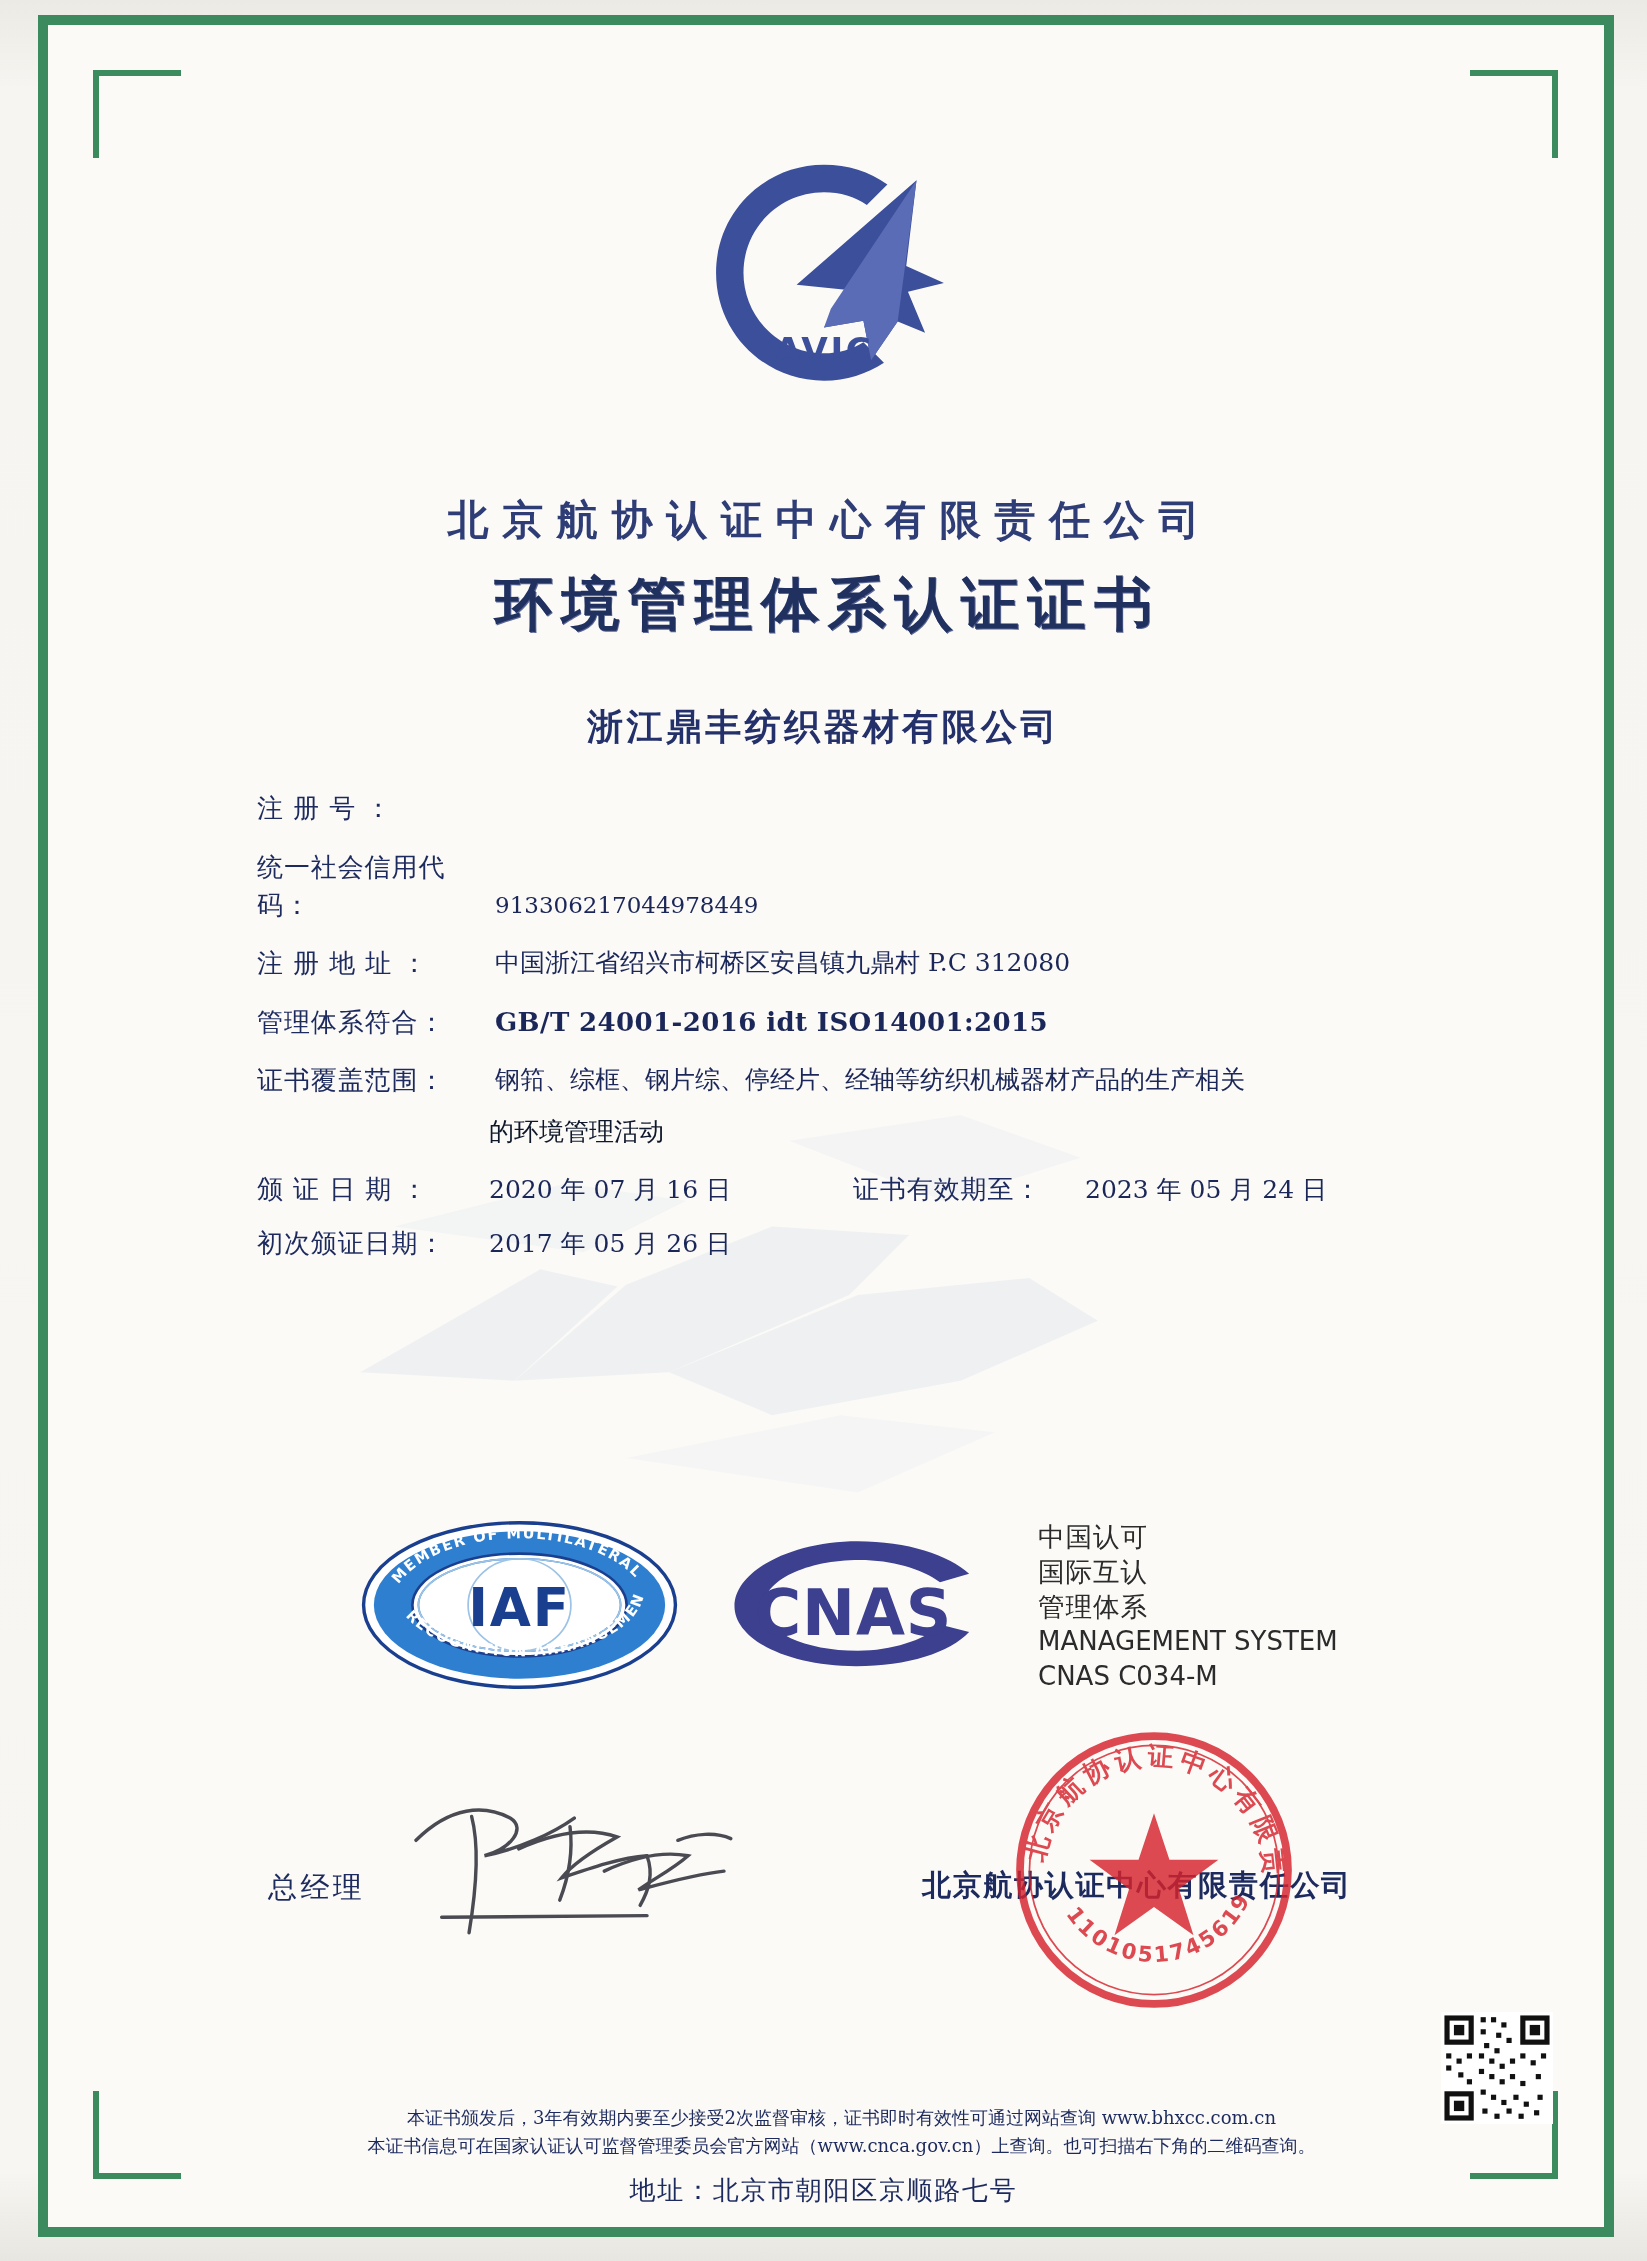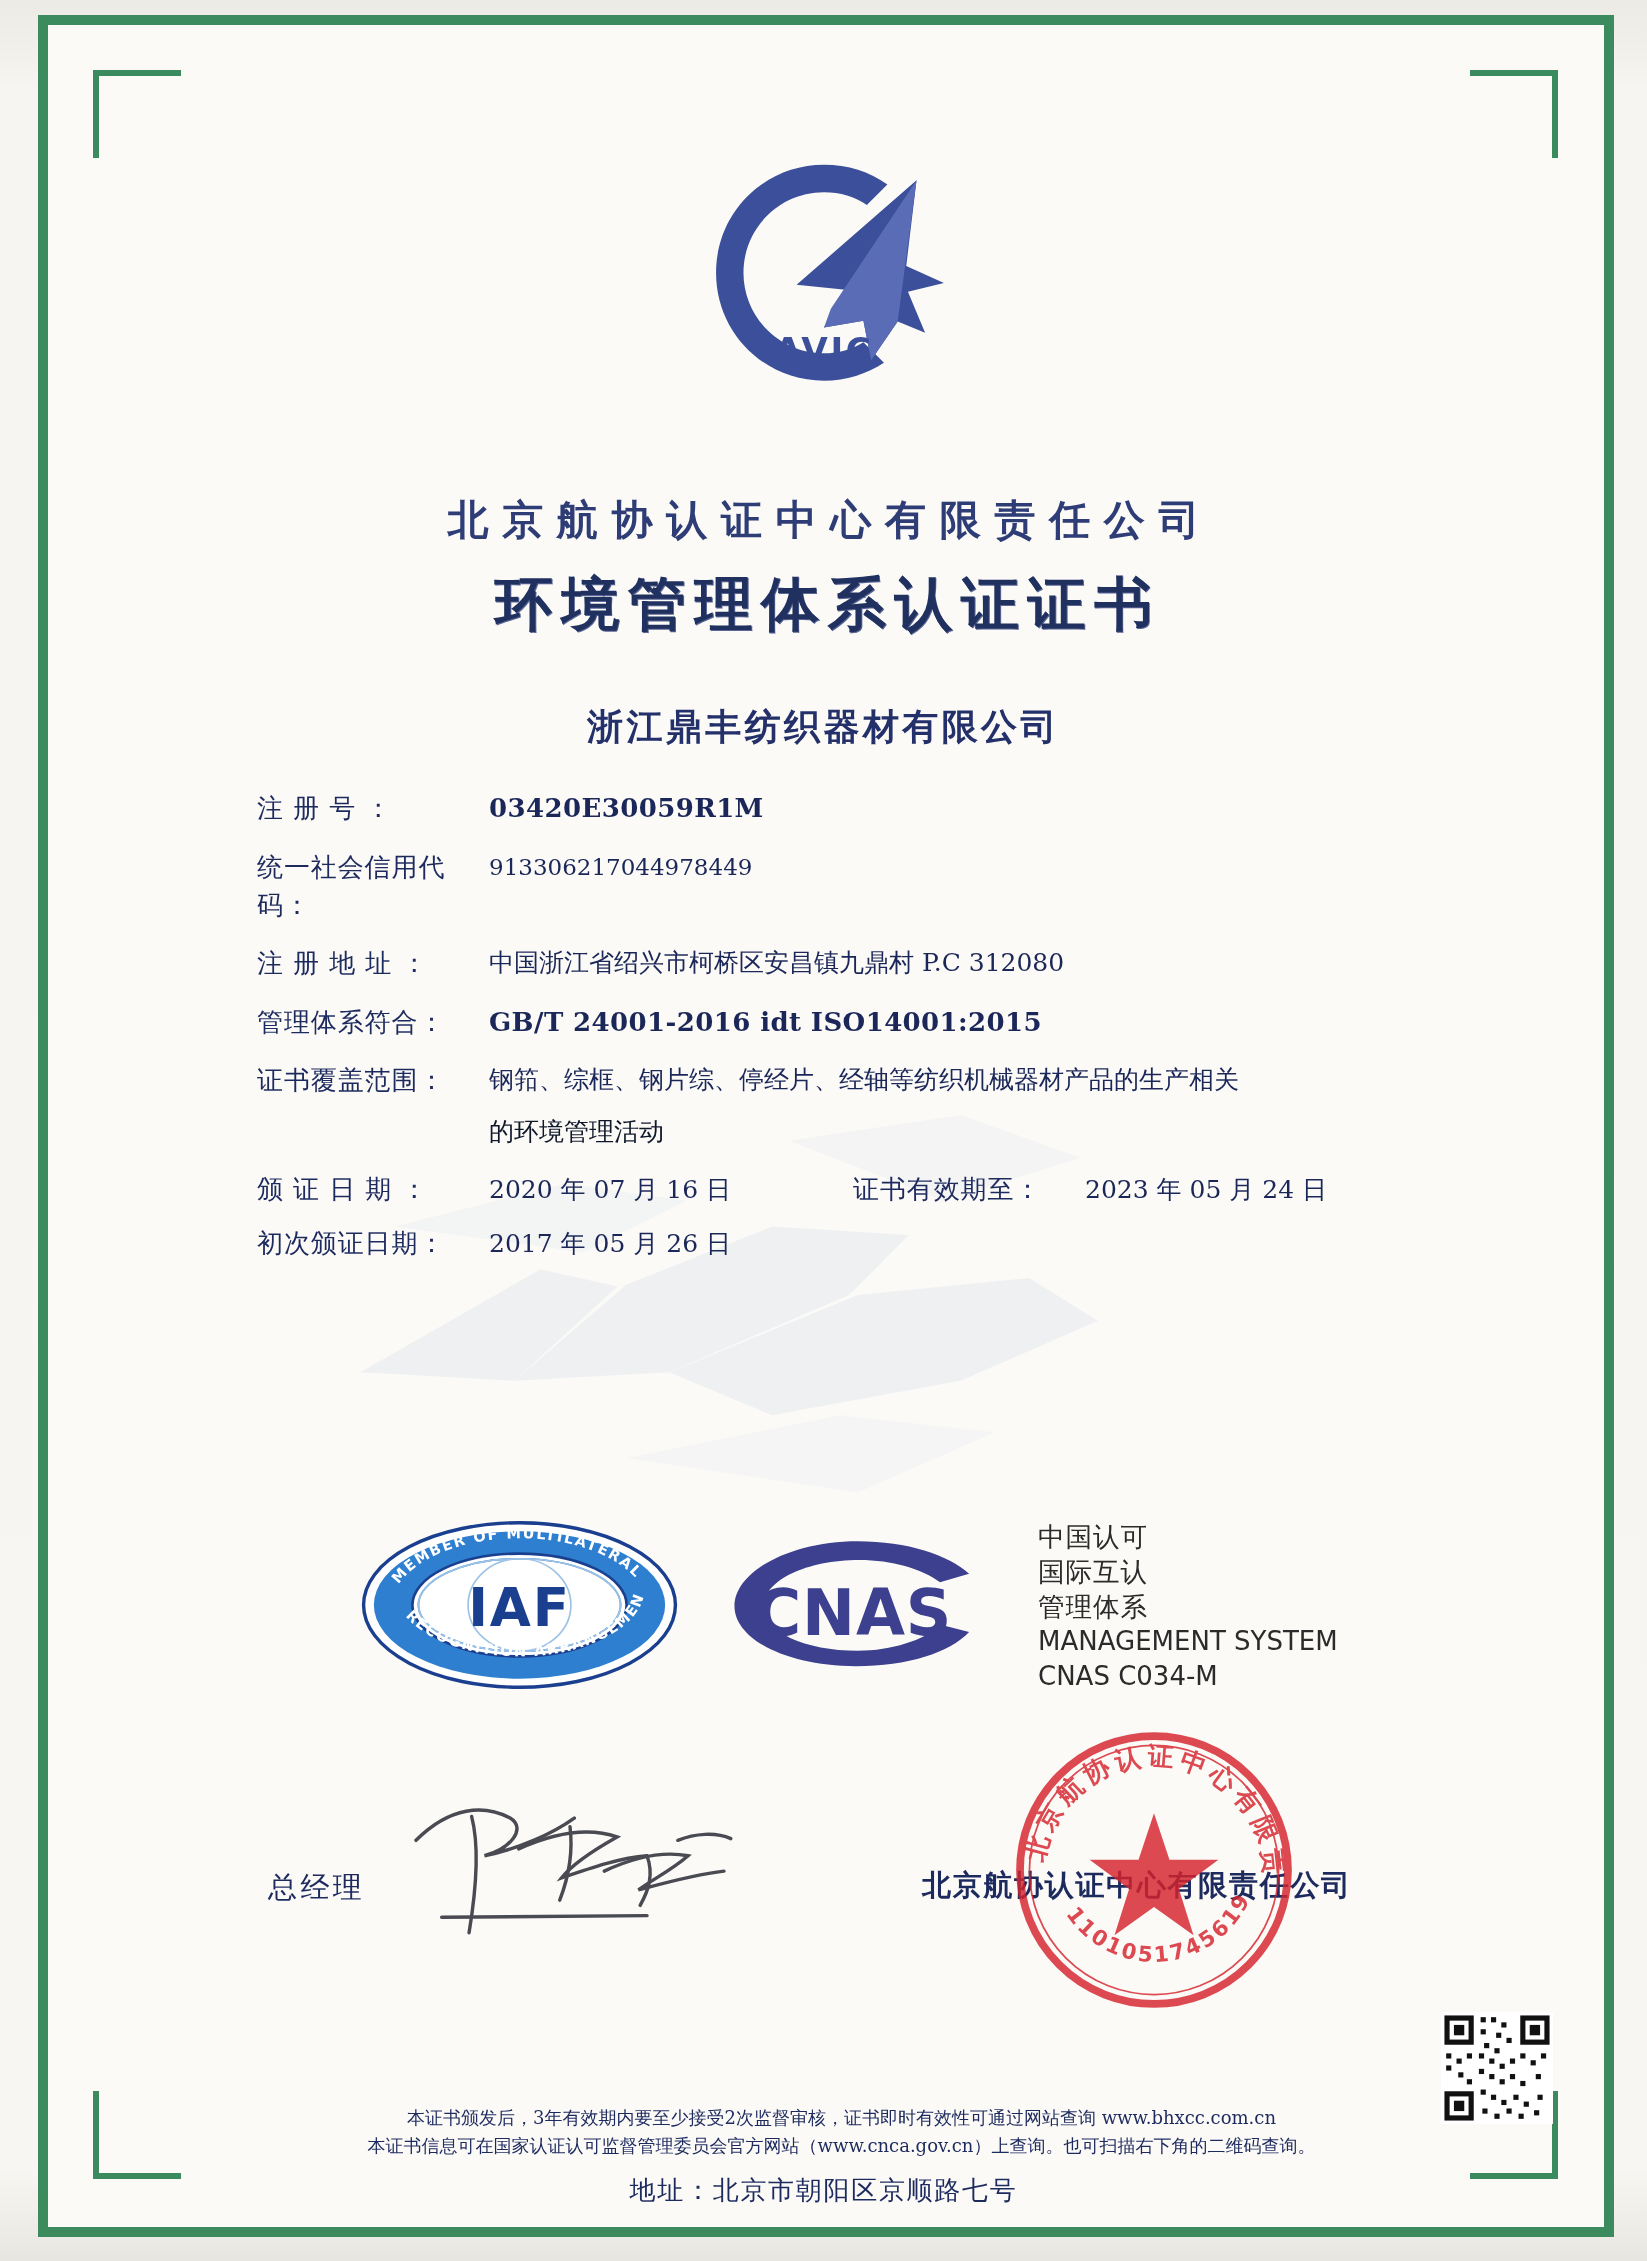--- a/index.html
+++ b/index.html
@@ -81,24 +81,25 @@
     font-family:"DejaVu Serif", serif;
     font-weight:700;
   }
 
   .fields{
     position:absolute;left:257px;top:789px;width:1184px;
     color:#1d2a5e;
   }
   .row{
     display:flex;
-    align-items:flex-start;
+    align-items:flex-end;
     margin-bottom:20.6px;
     font-size:26px;
     line-height:38px;
+    gap:6px;
   }
   .lbl{
     width:232px;
     flex:0 0 232px;
     font-family:"DejaVu Serif", serif;
     color:#1d2a5e;
     font-size:26px;
     letter-spacing:0.9px;
   }
   .val{
@@ -215,21 +216,20 @@
   </svg>
 
   <div class="org-name">北京航协认证中心有限责任公司</div>
   <div class="cert-title">环境管理体系认证证书</div>
   <div class="company">浙江鼎丰纺织器材有限公司</div>
 
   <div class="fields">
 
     <div class="row">
       <div class="lbl">注 册 号 ：</div>
-      <div class="val bold">03420E30059R1M</div>
     </div>
 
     <div class="row">
       <div class="lbl">统一社会信用代码：</div>
       <div class="val small">913306217044978449</div>
     </div>
 
     <div class="row">
       <div class="lbl">注 册 地 址 ：</div>
       <div class="val">中国浙江省绍兴市柯桥区安昌镇九鼎村    P.C 312080</div>

